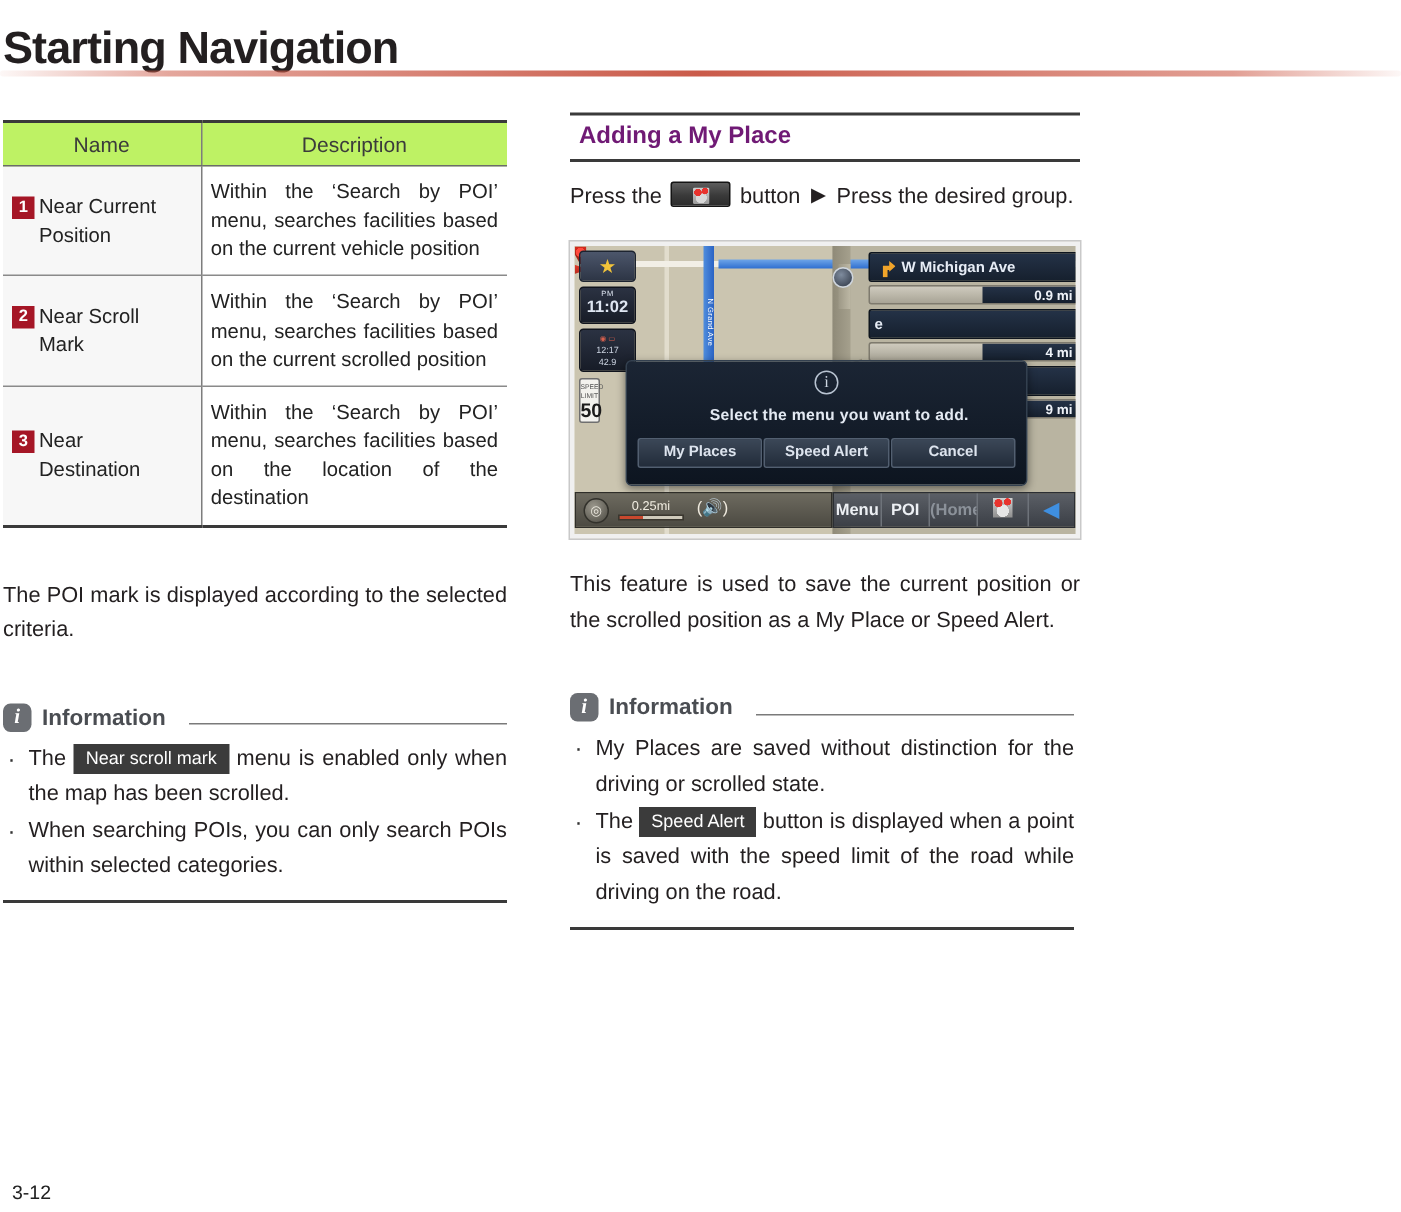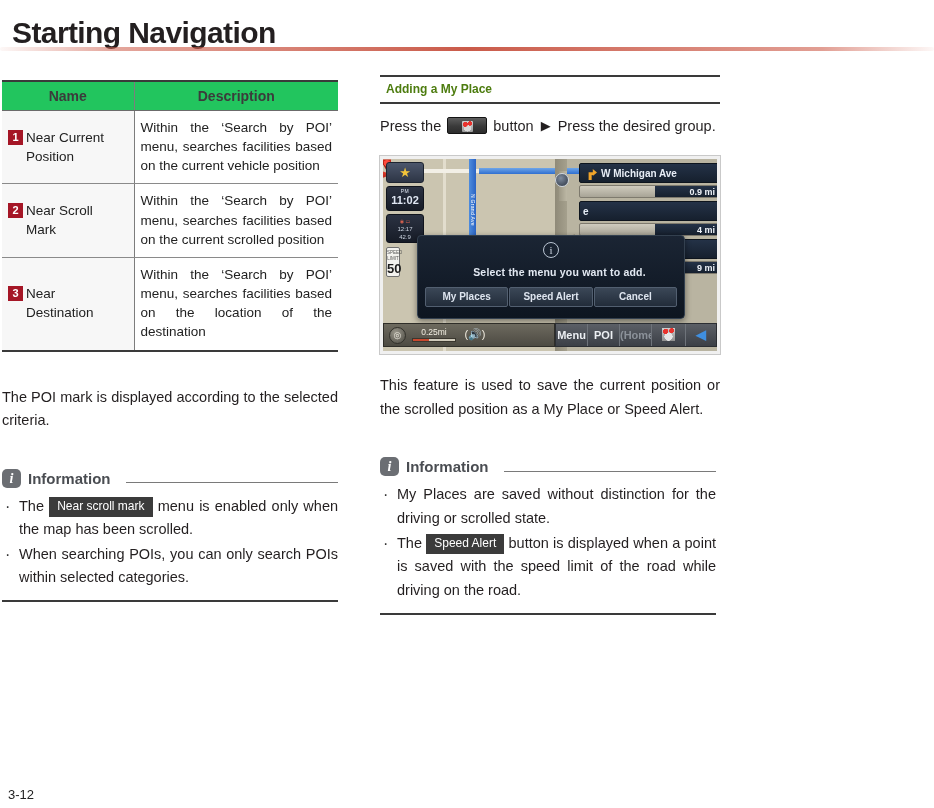--- a/index.html
+++ b/index.html
@@ -9,21 +9,21 @@
     width: 934px; height: 808px;
     font-family: "Liberation Sans", sans-serif;
     color: #231f20;
     overflow: hidden;
   }
   .page { position: relative; width: 934px; height: 808px; }
 
   
   .page-title {
     position: absolute;
-    left: 12px; top: -4px;
+    left: 2px; top: -4px;
     font-size: 30px;
     font-weight: 700;
     letter-spacing: -0.6px;
     color: #231f20;
   }
   .header-rule {
     position: absolute;
     left: 0; top: 47px;
     width: 934px; height: 4px;
     background: linear-gradient(to right,
@@ -39,24 +39,24 @@
   .col-left  { position: absolute; left: 2px;   top: 80px; width: 336px; }
   .col-right { position: absolute; left: 380px; top: 75px; width: 340px; }
 
   
   table.spec {
     width: 336px;
     border-collapse: collapse;
     font-size: 13.5px;
   }
   table.spec thead th {
-    background: #22c55e;
+    background: #bef264;
     border-top: 2px solid #3a3a3a;
     border-bottom: 1px solid #6b6b6b;
-    font-weight: 700;
+    font-weight: 400;
     font-size: 14px;
     color: #3b3b3b;
     padding: 6px 0 6px 0;
     text-align: center;
   }
   table.spec thead th.th-name { width: 132px; border-right: 1px solid #7d7d7d; }
   table.spec tbody td {
     border-bottom: 1px solid #8a8a8a;
     vertical-align: middle;
     padding: 7px 6px 8px 6px;
@@ -173,23 +173,23 @@
     line-height: 1.25;
     vertical-align: 1px;
     white-space: nowrap;
   }
 
   
   .section-head {
     border-top: 2px solid #3a3a3a;
     border-bottom: 2px solid #3a3a3a;
     padding: 5px 0 6px 6px;
-    font-size: 12px;
-    font-weight: 700;
-    color: #4d7c0f;
+    font-size: 16px;
+    font-weight: 700;
+    color: #701a75;
     width: 340px;
   }
   .p-press { margin-top: 11px; width: 340px; }
   .btn-glyph {
     display: inline-block;
     width: 40px; height: 17px;
     vertical-align: -3px;
     background: linear-gradient(#5d5d5d, #3a3a3a 55%, #2c2c2c);
     border: 1px solid #141414;
     border-radius: 2px;

